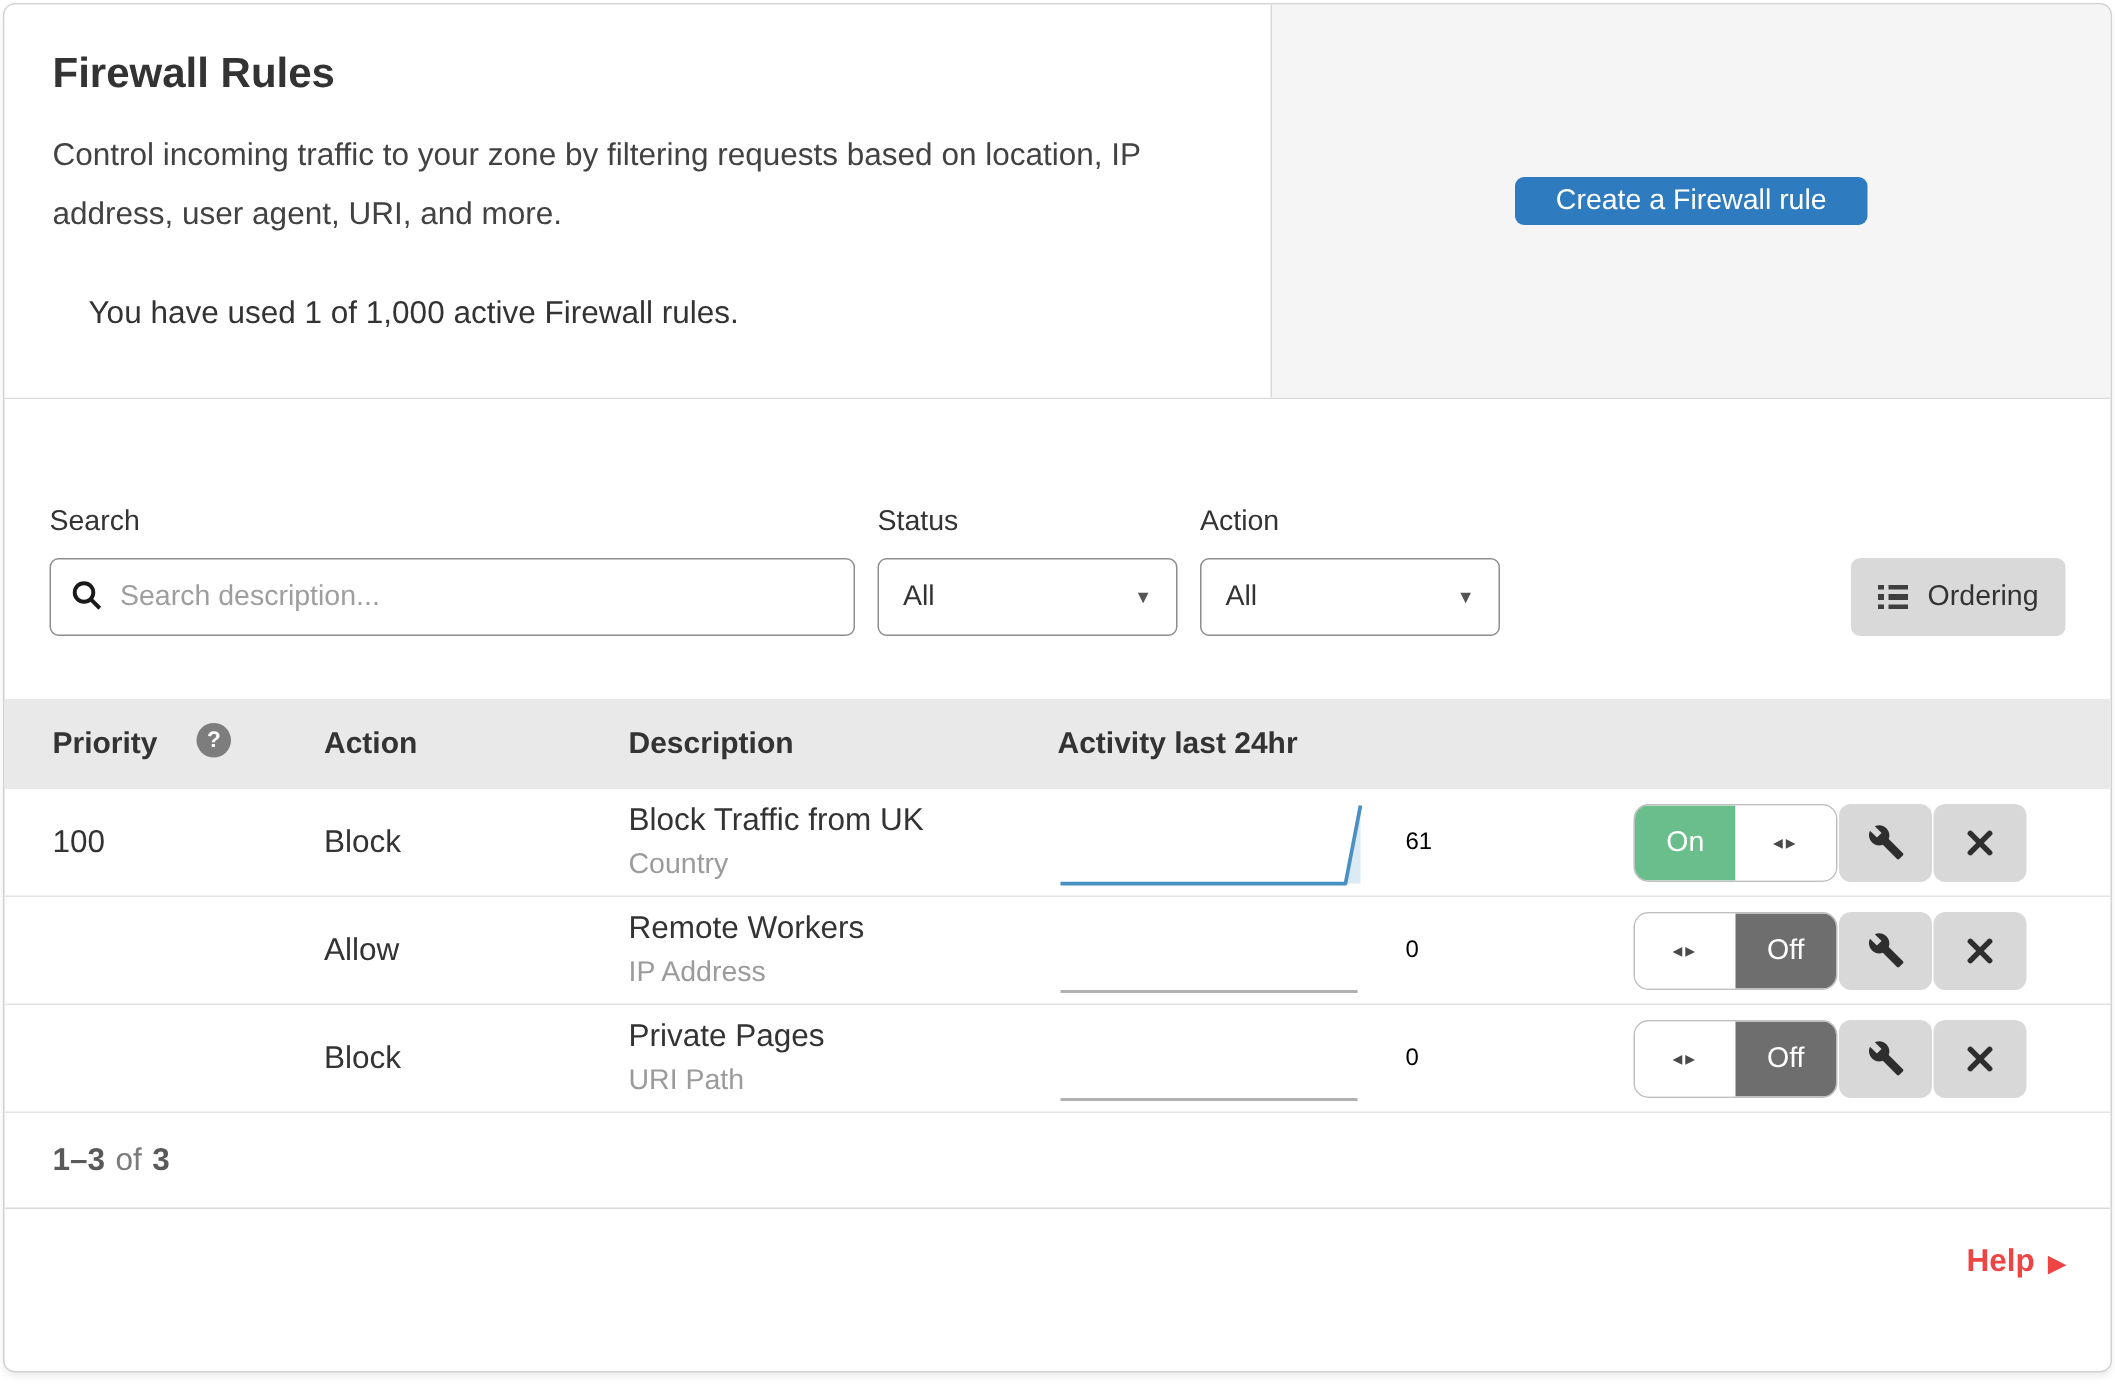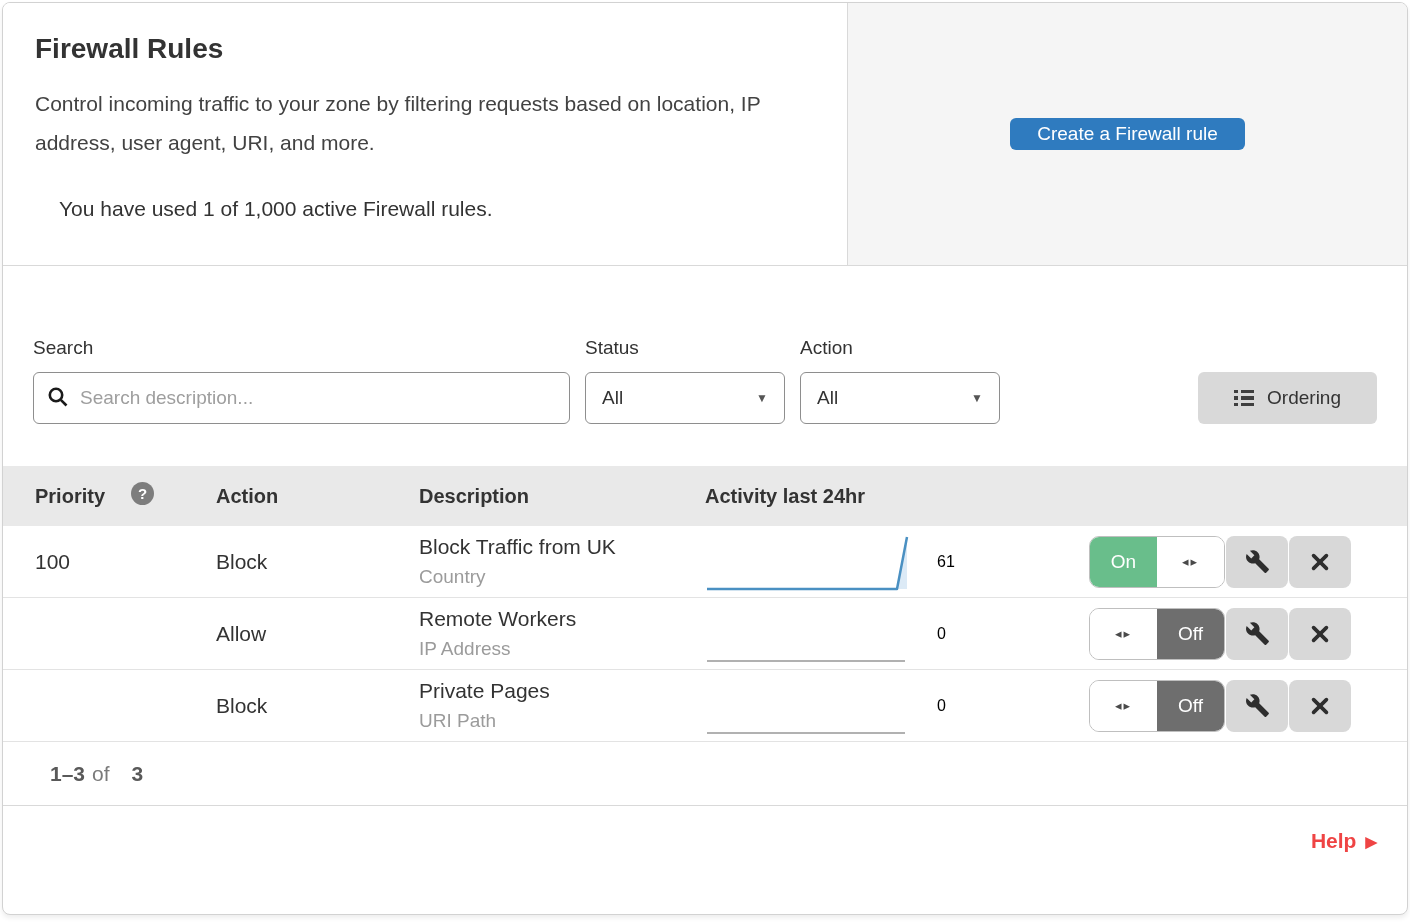--- a/index.html
+++ b/index.html
@@ -49,21 +49,21 @@
   .search-input::placeholder { color:#9e9e9e; }
   .search-icon { position:absolute; left:13px; top:13px; }
   .select-box {
     width:200px; height:52px; border:1.5px solid #8e8e8e; border-radius:6px;
     display:flex; align-items:center; justify-content:space-between;
     padding:0 16px; font-size:19px; color:#333; background:#fff; cursor:pointer;
   }
   .select-caret { font-size:12px; color:#555; }
   .ordering-btn {
     margin-left:auto; height:52px; background:#d9d9d9; border:none; border-radius:6px;
-    display:flex; align-items:center; gap:13px; padding:0 36px;
+    display:flex; align-items:center; gap:13px; padding:0 18px;
     font-size:19px; color:#333; cursor:pointer; font-family:inherit;
   }
   .ordering-icon { display:flex; flex-direction:column; gap:3px; }
   .ordering-icon .oi-row { display:flex; gap:3px; align-items:center; }
   .ordering-icon .oi-dot { width:4px; height:3.5px; background:#3f3f3f; }
   .ordering-icon .oi-bar { width:13px; height:3.5px; background:#3f3f3f; }
 
   
   .grid-row {
     display:grid;
@@ -100,21 +100,21 @@
   .icon-btn {
     width:62px; height:52px; background:#d8d8d8; border:none; border-radius:8px;
     display:flex; align-items:center; justify-content:center; cursor:pointer; flex:none;
   }
 
   
   .pagination {
     height:64px; padding:0 32px; display:flex; align-items:center;
     border-bottom:1px solid #d9d9d9; font-size:21px; color:#7a7a7a;
   }
-  .pg-strong { font-weight:bold; color:#595959;margin-left:15px; }
+  .pg-strong { font-weight:bold; color:#595959; }
   .pg-of { margin:14px 7px; }
   .help-row {
     height:69px; padding:0 30px; display:flex; align-items:center; justify-content:flex-end;
   }
   .help-link { display:flex; align-items:center; gap:9px; color:#ef4444; font-size:21px; cursor:pointer; text-decoration:none;font-weight:bold; }
   .help-arrow { font-size:15px; position:relative; top:1px; }
 </style>
 </head>
 <body>
 

